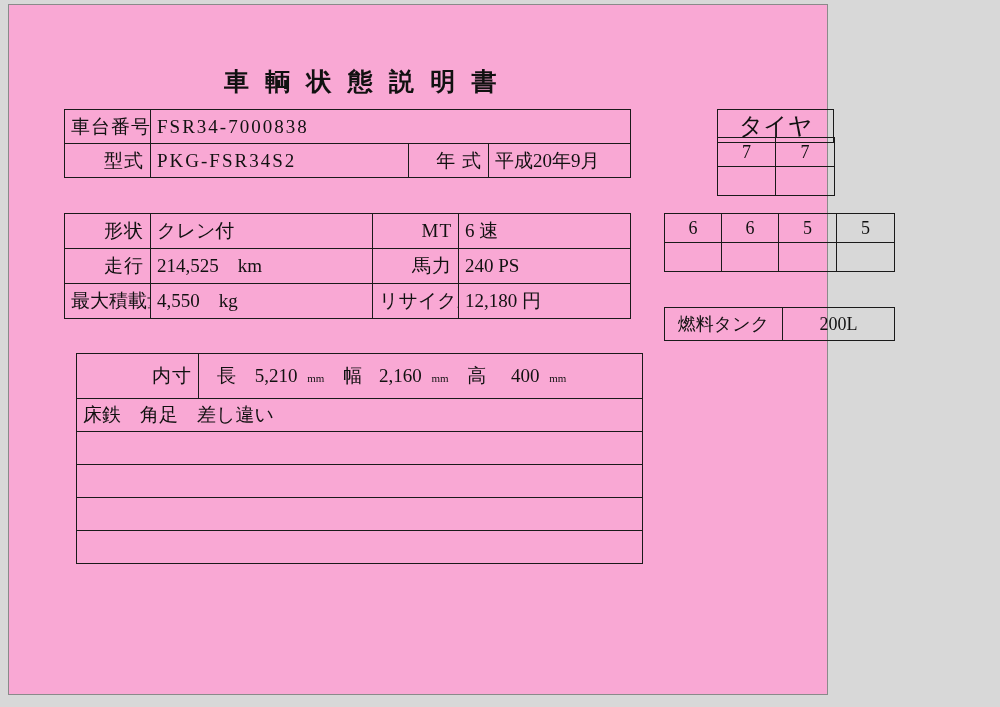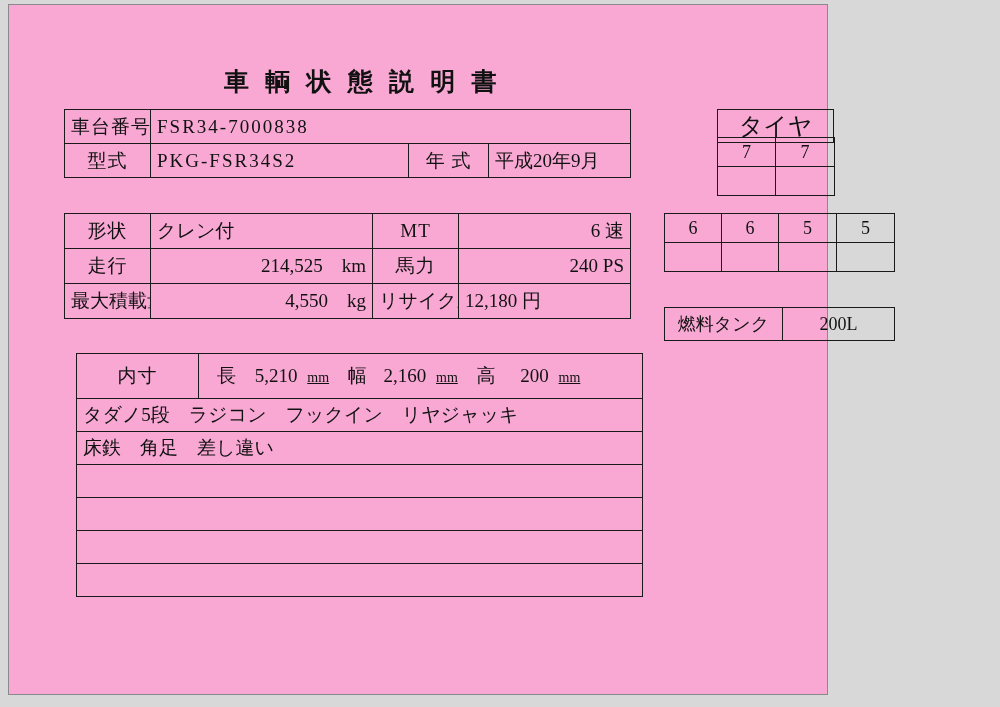--- a/index.html
+++ b/index.html
@@ -44,44 +44,43 @@
   .tbl td {
     border: 1px solid #1a1a1a;
     padding: 0 6px;
     font-size: 19px;
     height: 33px;
     vertical-align: middle;
     white-space: nowrap;
     overflow: hidden;
   }
   .lbl {
-    text-align: center;
+    text-align: right;
     font-size: 17px;
     letter-spacing: 1px;
   }
   .lbl-sm {
     text-align: center;
     font-size: 12.5px;
     letter-spacing: 0px;
   }
   .val {
     text-align: left;
     padding-left: 10px;
   }
   .val-c {
-    text-align: right;
+    text-align: left;
   }
   .mono {
     letter-spacing: 2px;
     margin-left: 21px;
   }
   .unit {
-    font-size: 14px;
+    font-size: 11px;
     letter-spacing: 0;
-    text-decoration: underline;
   }
 
   
   #blockA { left: 55px; top: 104px; width: 566px; }
   #blockA td { height: 33px; }
 
   
   #blockB { left: 55px; top: 208px; width: 566px; }
   #blockB td { height: 34px; }
 
@@ -167,26 +166,23 @@
         <tr>
       <td class="lbl" style="height:44px">内寸</td>
       <td style="height:44px">
         <span style="padding-left:12px">長</span>
         <span style="padding-left:14px">5,210</span>
         <span class="unit" style="padding-left:5px">mm</span>
         <span style="padding-left:14px">幅</span>
         <span style="padding-left:12px">2,160</span>
         <span class="unit" style="padding-left:5px">mm</span>
         <span style="padding-left:14px">高</span>
-        <span style="padding-left:20px">200</span>
+        <span style="padding-left:20px">400</span>
         <span class="unit" style="padding-left:5px">mm</span>
       </td>
-    </tr>
-    <tr>
-      <td class="val" colspan="2">タダノ5段　ラジコン　フックイン　リヤジャッキ</td>
     </tr>
     <tr>
       <td class="val" colspan="2">床鉄　角足　差し違い</td>
     </tr>
     <tr>
       <td class="val" colspan="2"></td>
     </tr>
     <tr>
       <td class="val" colspan="2"></td>
     </tr>

